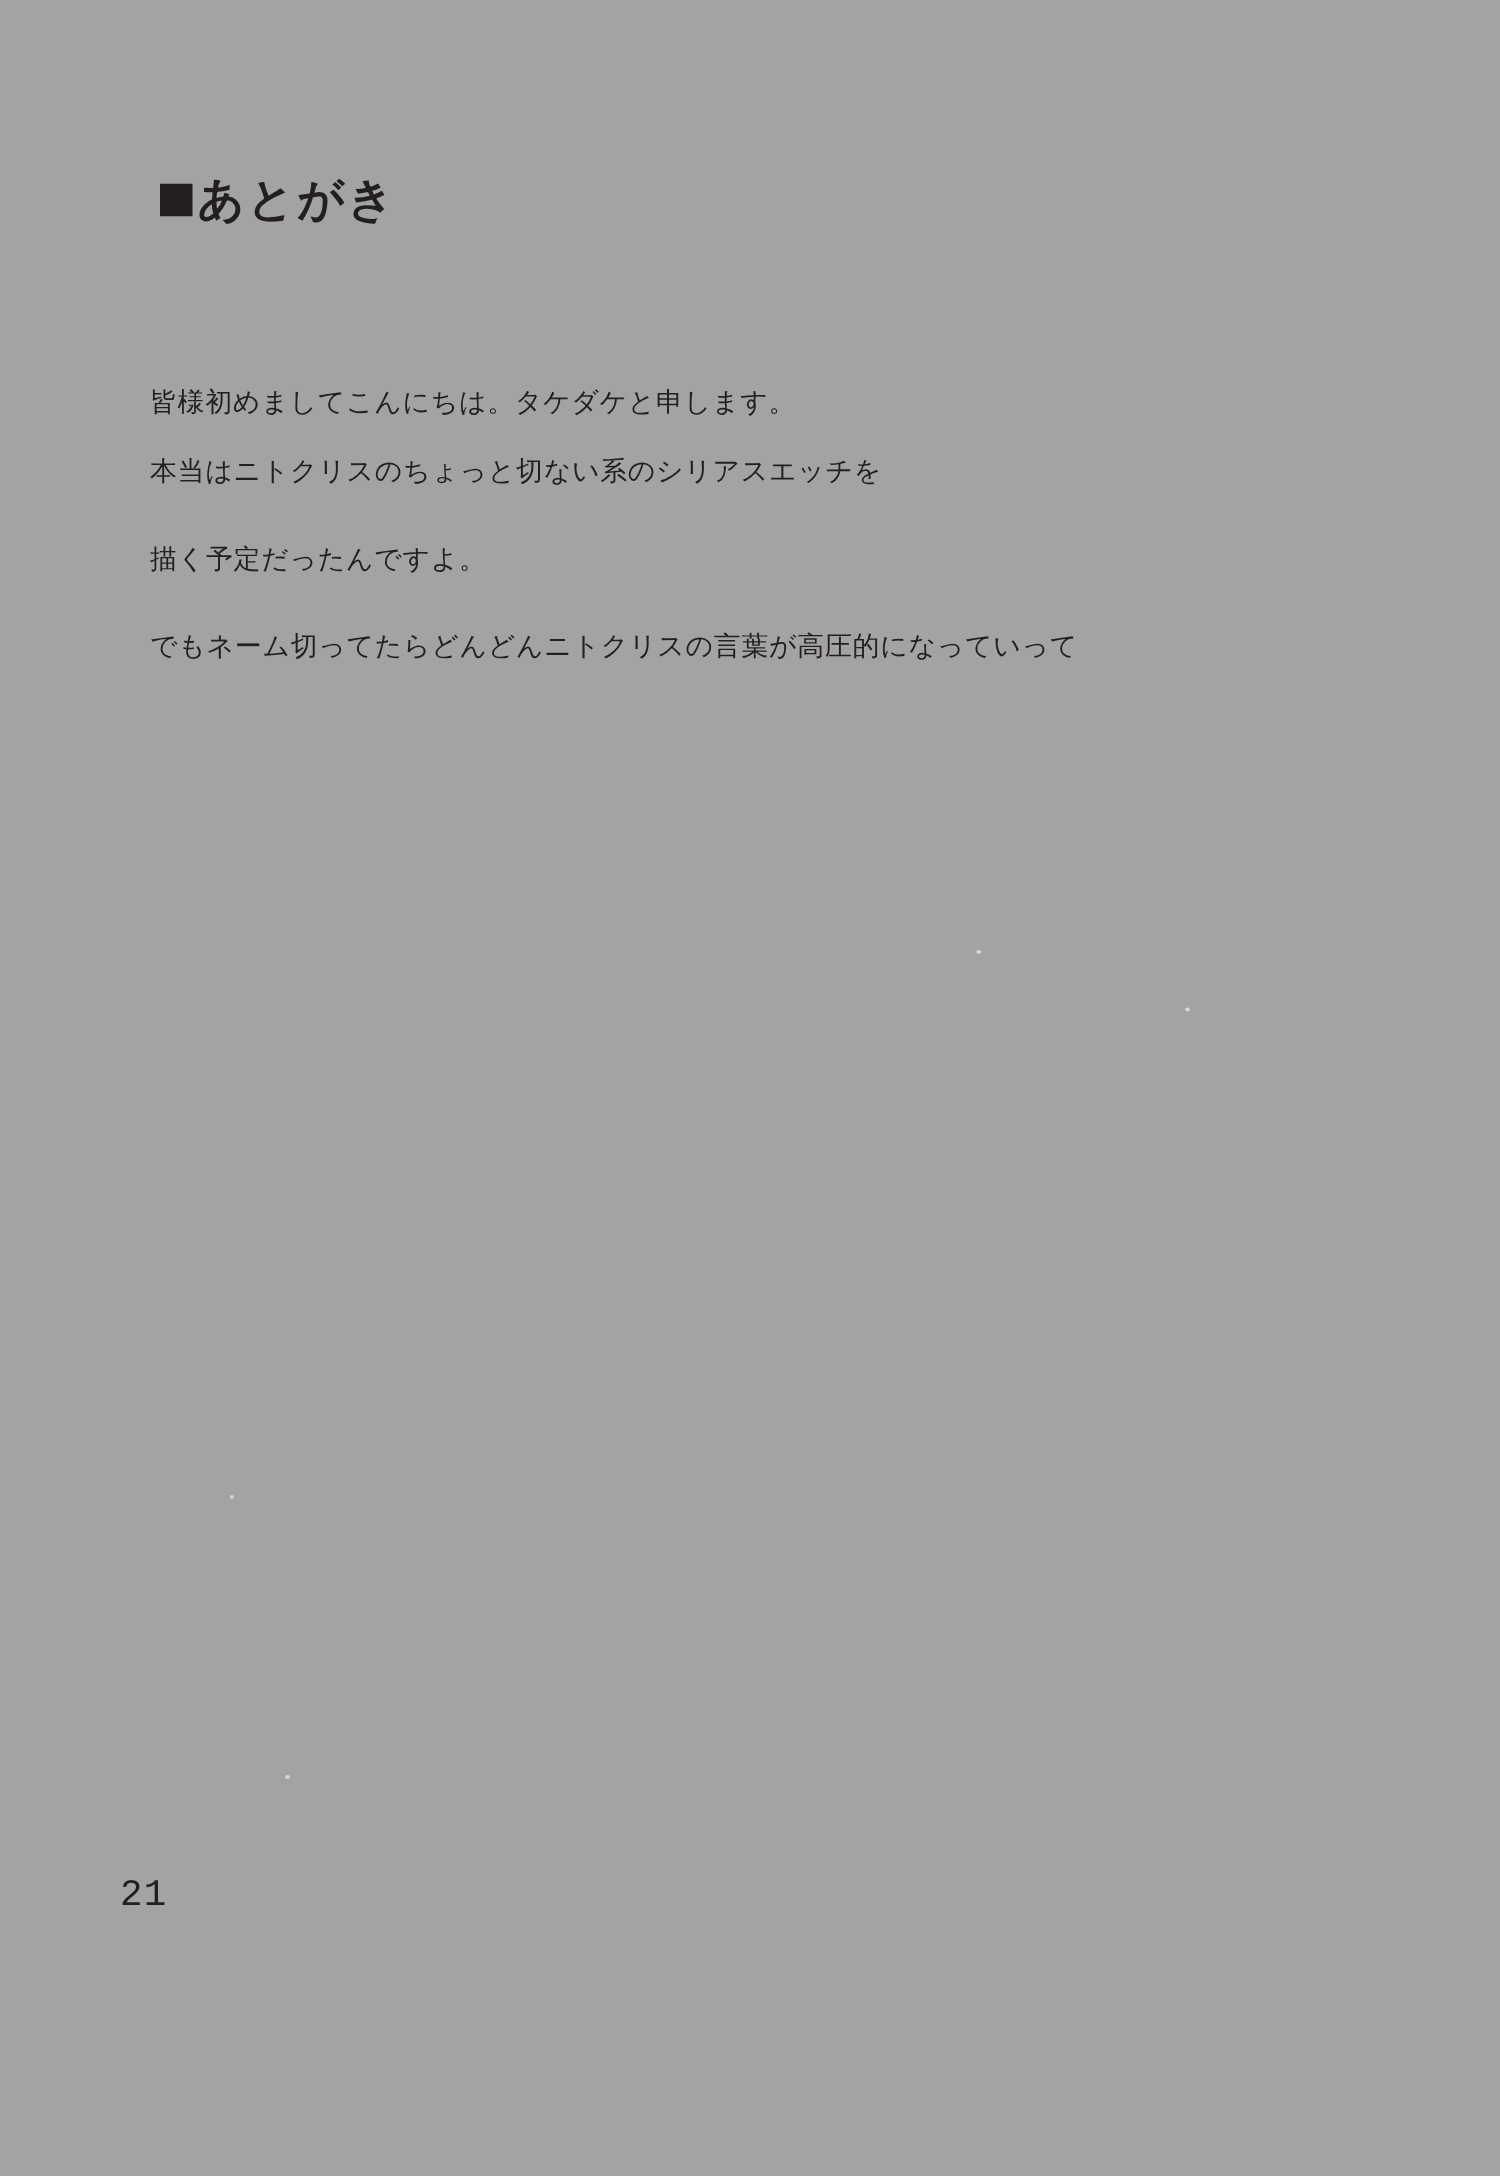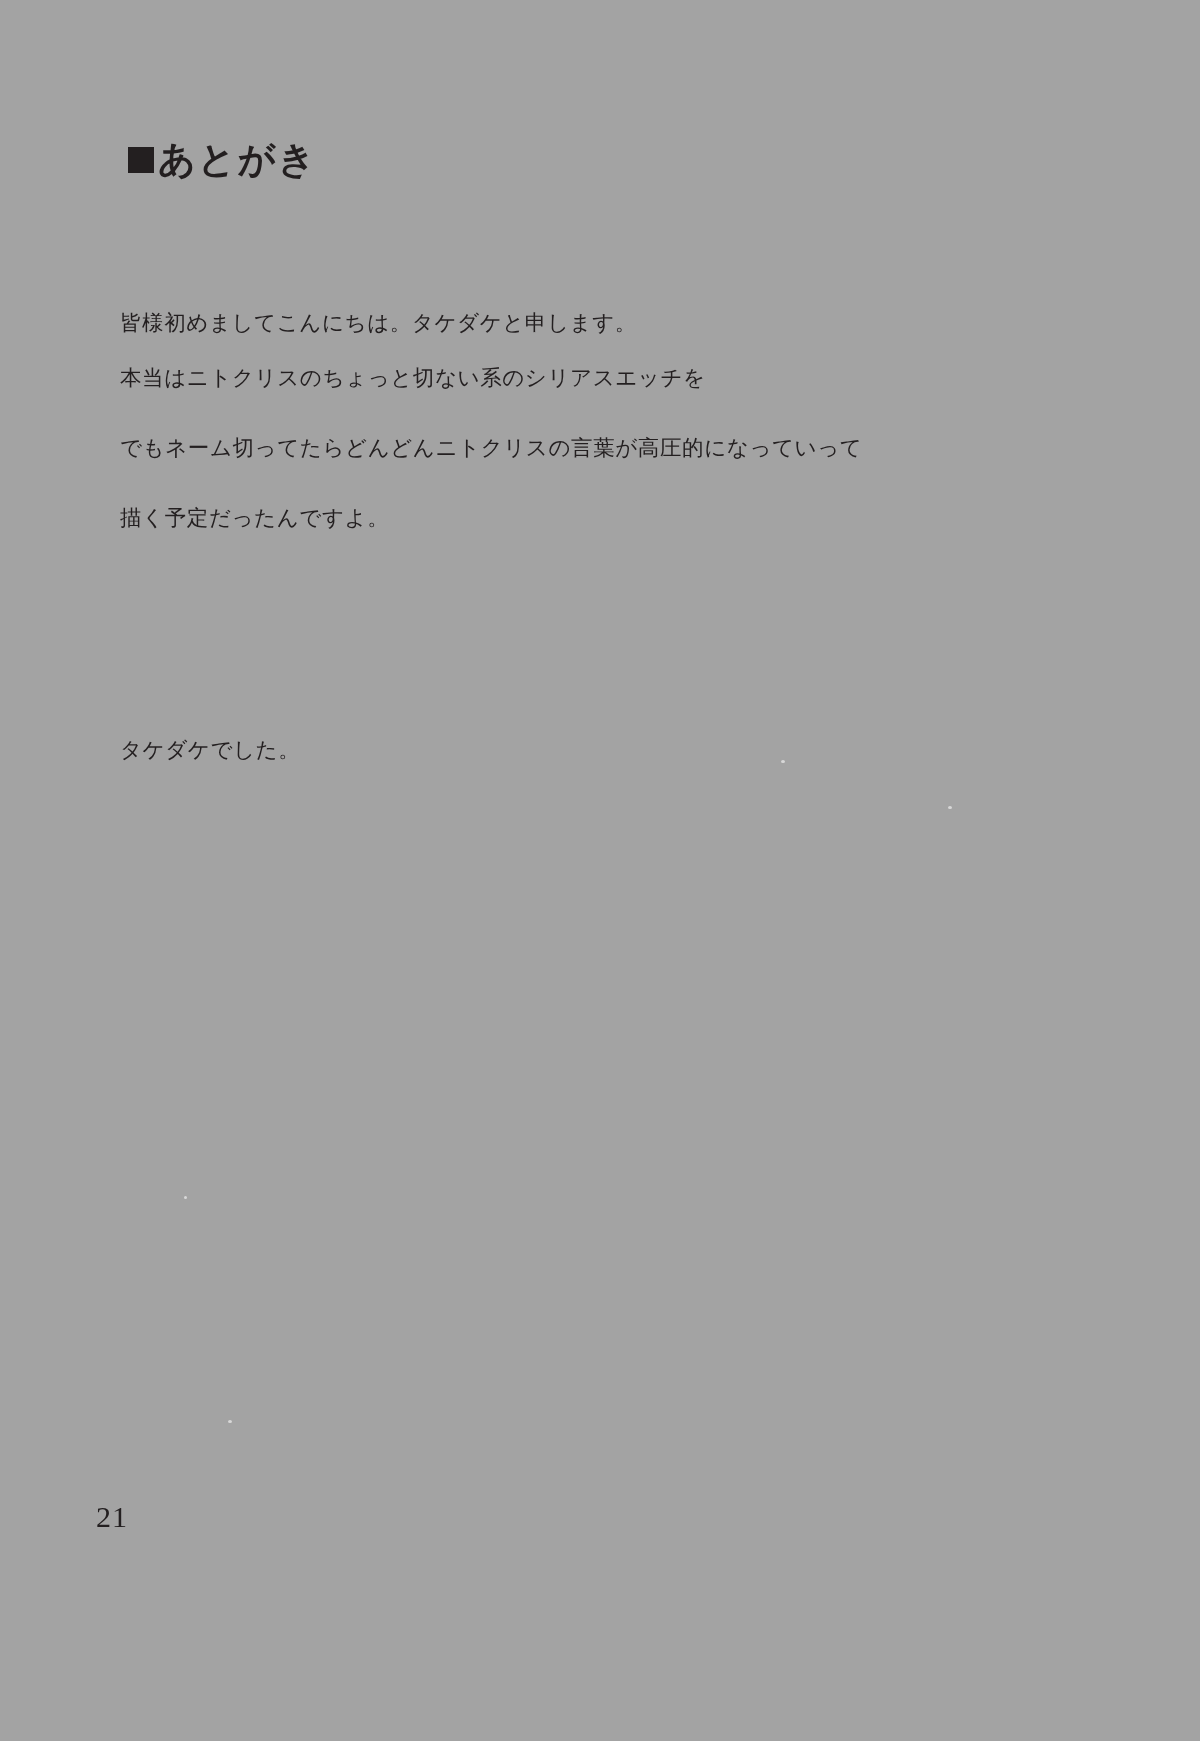--- a/index.html
+++ b/index.html
@@ -68,21 +68,21 @@
   }
 
   
   .page-number {
     position: absolute;
     left: 96px;
     top: 1500px;
     font-size: 30px;
     color: #231f20;
     letter-spacing: 1px;
-    font-family: Liberation Serif, serif;
+    font-family: Liberation Mono, monospace;
   }
 
   
   .speck {
     position: absolute;
     background: #d8d8d8;
     border-radius: 50%;
   }
   .speck-a { left: 781px; top: 760px; width: 4px; height: 3px; }
   .speck-b { left: 948px; top: 806px; width: 4px; height: 3px; }
@@ -98,27 +98,26 @@
     <span class="heading-square"></span>
     <span class="heading-text">あとがき</span>
   </div>
 
   <div class="body-block block-greeting">
     <span class="body-line">皆様初めましてこんにちは。タケダケと申します。</span>
   </div>
 
   <div class="body-block block-intro">
     <span class="body-line">本当はニトクリスのちょっと切ない系のシリアスエッチを</span>
+    <span class="body-line">描く予定だったんですよ。</span>
     <span class="body-line">でもネーム切ってたらどんどんニトクリスの言葉が高圧的になっていって</span>
-    <span class="body-line">描く予定だったんですよ。</span>
   </div>
 
 
   <div class="body-block block-closing">
-    <span class="body-line">タケダケでした。</span>
   </div>
 
   <div class="page-number">21</div>
 
   <div class="speck speck-a"></div>
   <div class="speck speck-b"></div>
   <div class="speck speck-c"></div>
   <div class="speck speck-d"></div>
 
 </div>

